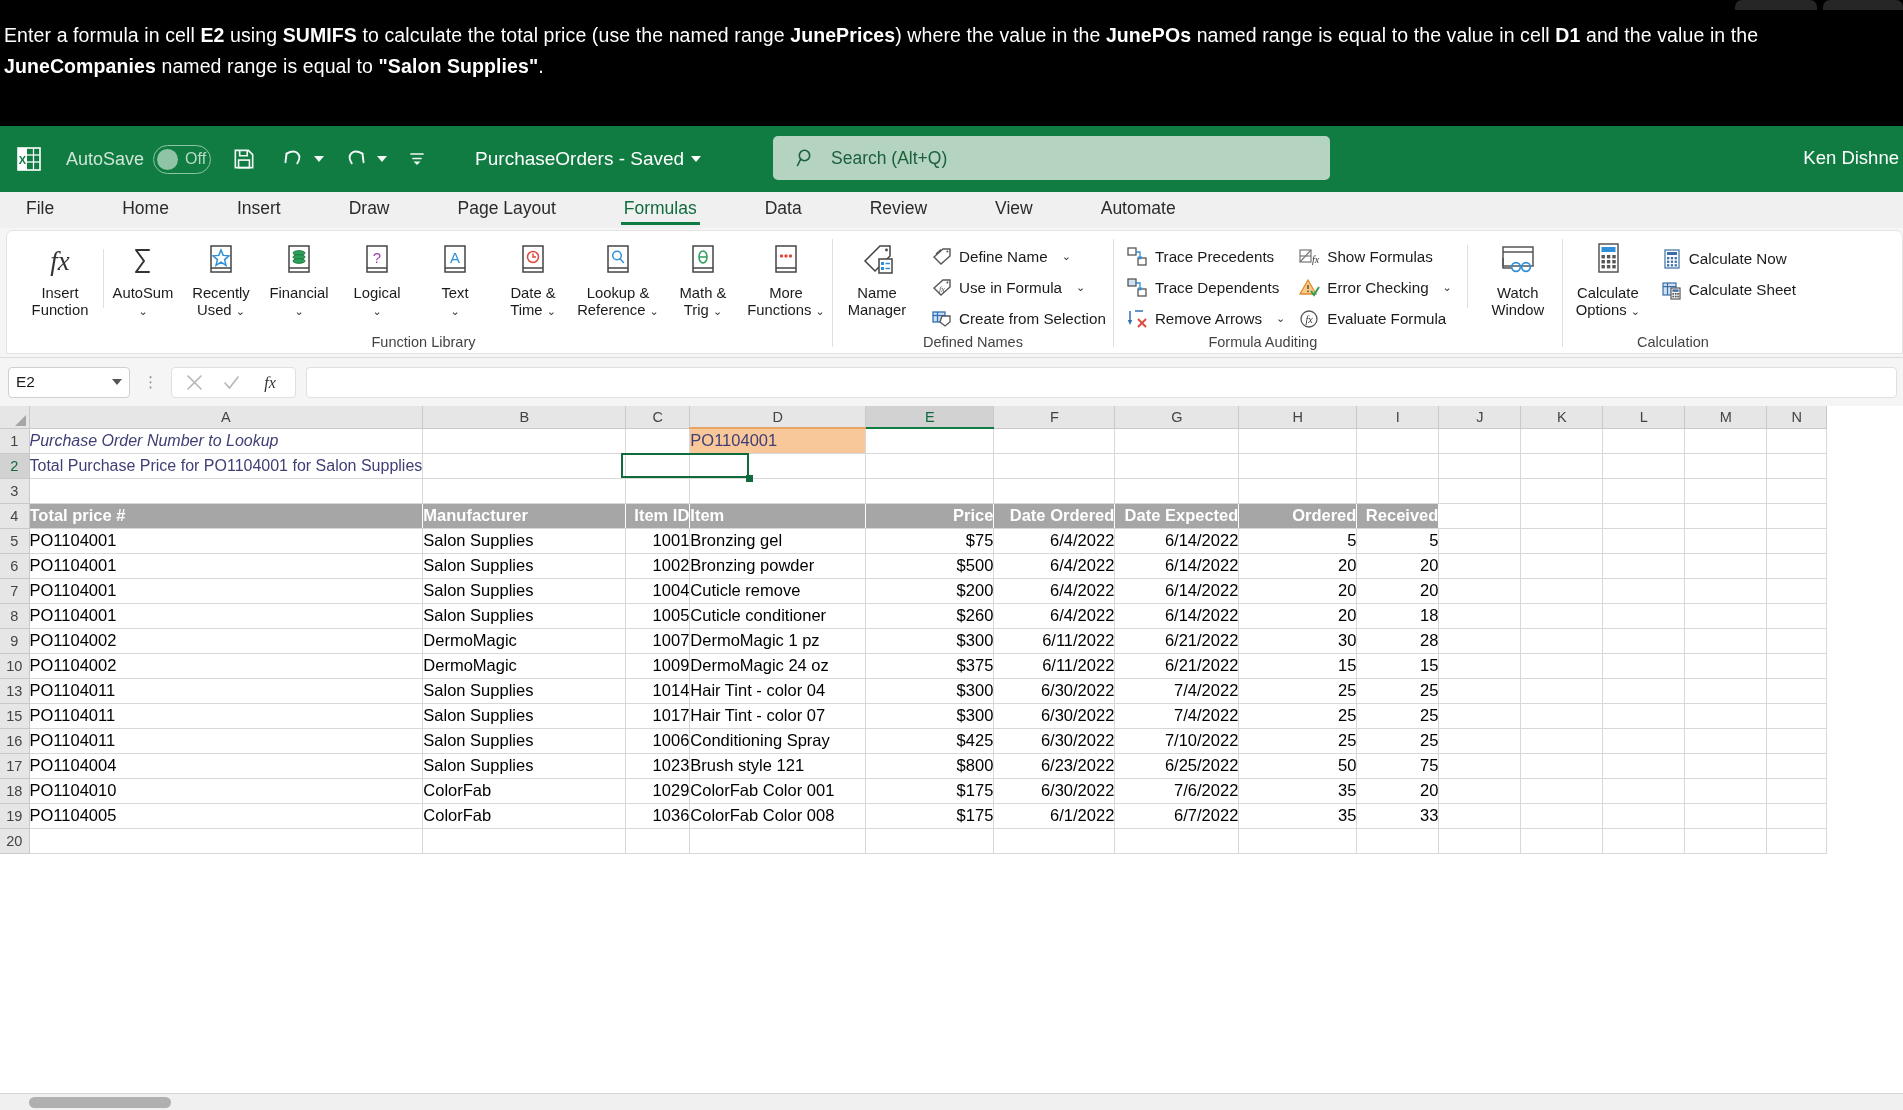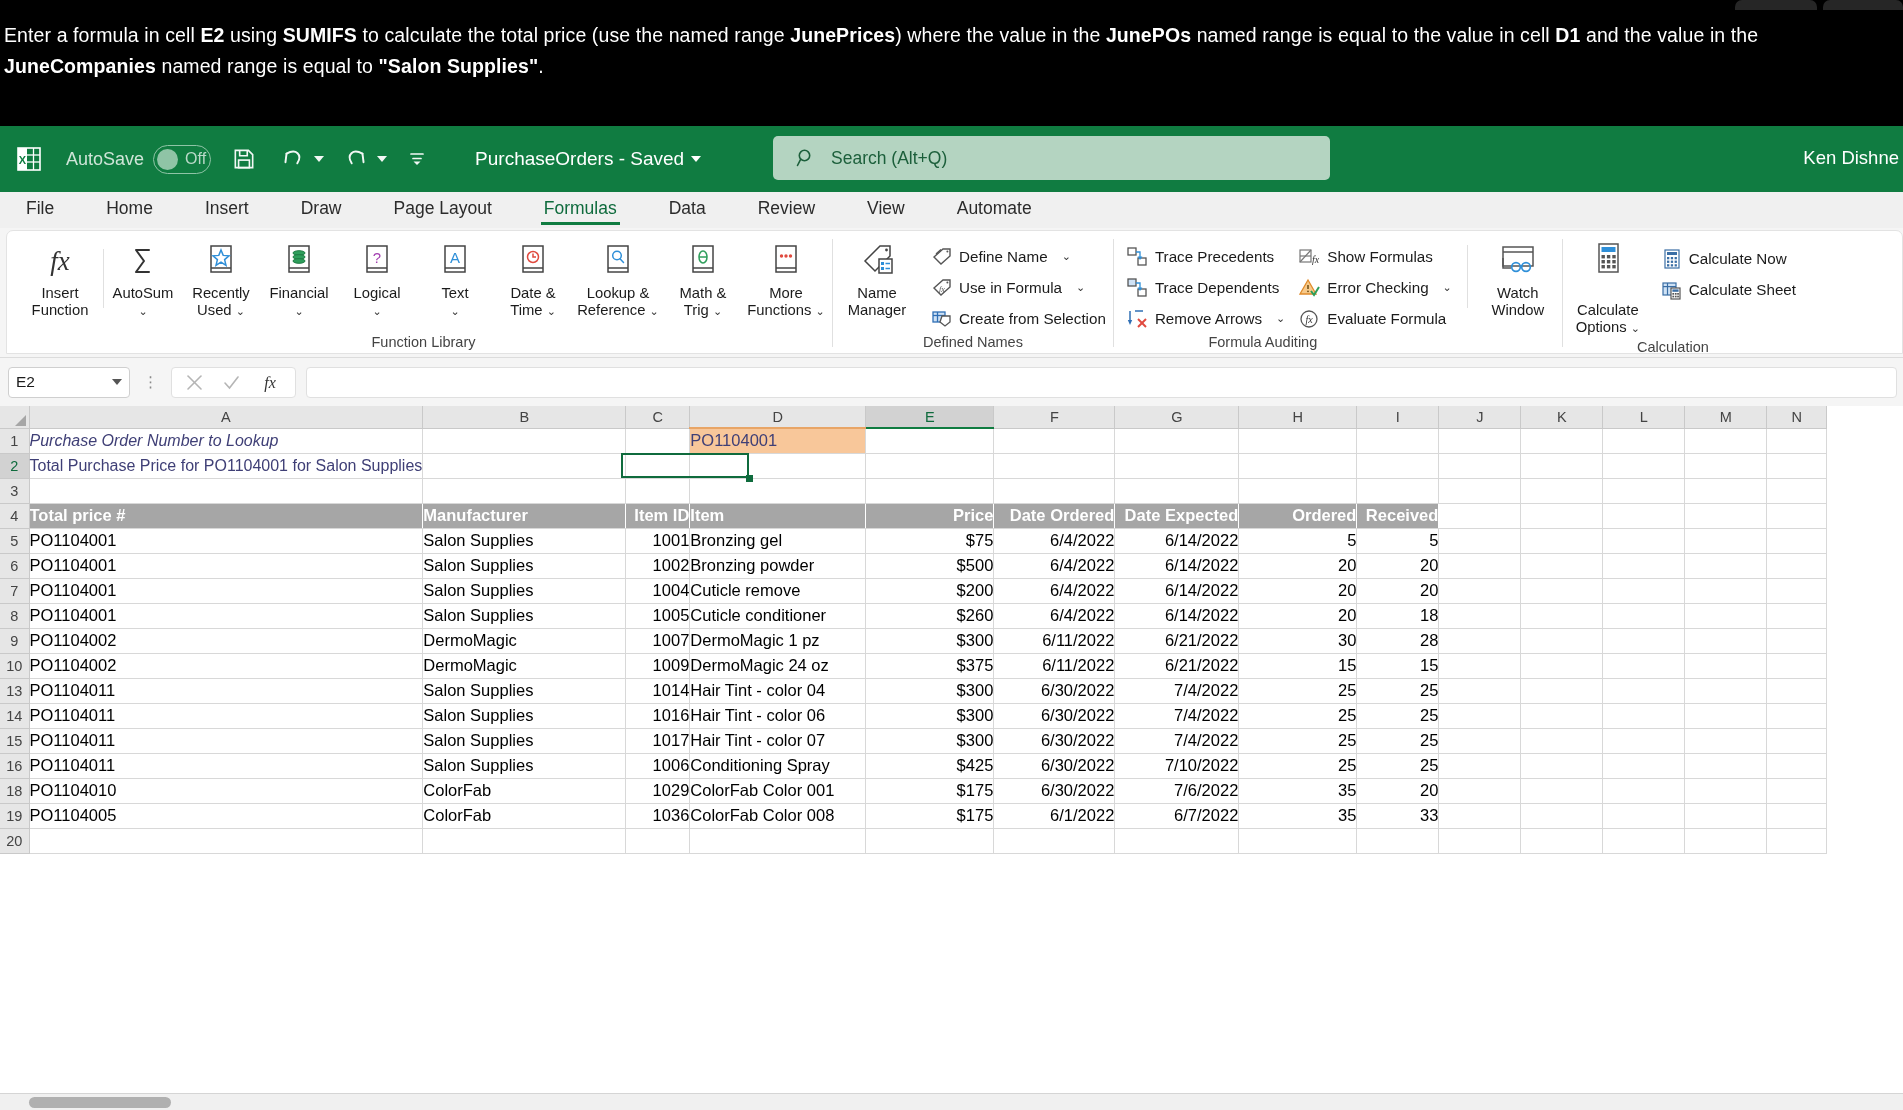--- a/index.html
+++ b/index.html
@@ -77,21 +77,21 @@
   }
   #search-placeholder { color: #1c5f3b; font-size: 17.5px; margin-left: 14px; }
   #user-name {
     position: absolute; right: 4px; top: 147px;
     color: #fff; font-size: 18.5px; white-space: nowrap;
   }
 
   
   #ribbon-tabs {
     position: absolute; left: 0; top: 192px; width: 1903px; height: 36px;
-    background: #f0f0f0; display: flex; align-items: center;
+    background: #f0f0f0; display: flex; align-items: center; gap: 16px;
   }
   .ribbon-tab {
     font-size: 17.5px; color: #2b2b2b; padding: 0 0 4px 0;
     margin: 0 26px; position: relative; white-space: nowrap; cursor: default;
   }
   .ribbon-tab.active { color: #0f6b3d; }
   .ribbon-tab.active::after {
     content: ""; position: absolute; left: -3px; right: -3px; bottom: -2px;
     height: 2.5px; background: #107c41;
   }
@@ -573,21 +573,21 @@
           <div class="bl"><span>Watch</span><br><span>Window</span></div>
         </div>
       </div>
       <div class="rgroup-label" style="padding-right:150px;">Formula Auditing</div>
     </div>
 
     <div class="rgroup-sep" style="margin:8px 0 6px 0;"></div>
 
     <div class="rgroup">
       <div class="rgroup-body">
-        <div class="big-btn" style="width:86px;gap:17px;">
+        <div class="big-btn" style="width:86px;">
           <div class="bi">
             <svg width="36" height="38" viewBox="0 0 36 38" fill="none" stroke="#555" stroke-width="1.5">
               <rect x="9" y="2" width="19" height="28" fill="#fff"></rect>
               <rect x="11.5" y="5" width="14" height="5" fill="#2f8fd8" stroke="none"></rect>
               <g fill="#555" stroke="none">
                 <rect x="11.5" y="13" width="3.4" height="3.4"></rect>
                   <rect x="16.9" y="13" width="3.4" height="3.4"></rect>
                   <rect x="22.3" y="13" width="3.4" height="3.4"></rect>
                 <rect x="11.5" y="18" width="3.4" height="3.4"></rect>
                   <rect x="16.9" y="18" width="3.4" height="3.4"></rect>
@@ -883,37 +883,20 @@
           <td class="cell r" style="width: 124px;">7/4/2022</td>
           <td class="cell r" style="width: 118px;">25</td>
           <td class="cell r" style="width: 82px;">25</td>
           <td class="cell l" style="width: 82px;"></td>
           <td class="cell l" style="width: 82px;"></td>
           <td class="cell l" style="width: 82px;"></td>
           <td class="cell l" style="width: 82px;"></td>
           <td class="cell l" style="width: 60px;"></td>
         </tr>
         <tr>
-          <td class="rowhdr">14</td>
-          <td class="cell l" style="width: 149px;">PO1104011</td>
-          <td class="cell l" style="width: 203px;">Salon Supplies</td>
-          <td class="cell r" style="width: 64px;">1016</td>
-          <td class="cell l" style="width: 176px;">Hair Tint - color 06</td>
-          <td class="cell r" style="width: 128px;">$300</td>
-          <td class="cell r" style="width: 121px;">6/30/2022</td>
-          <td class="cell r" style="width: 124px;">7/4/2022</td>
-          <td class="cell r" style="width: 118px;">25</td>
-          <td class="cell r" style="width: 82px;">25</td>
-          <td class="cell l" style="width: 82px;"></td>
-          <td class="cell l" style="width: 82px;"></td>
-          <td class="cell l" style="width: 82px;"></td>
-          <td class="cell l" style="width: 82px;"></td>
-          <td class="cell l" style="width: 60px;"></td>
-        </tr>
-        <tr>
           <td class="rowhdr">15</td>
           <td class="cell l" style="width: 149px;">PO1104011</td>
           <td class="cell l" style="width: 203px;">Salon Supplies</td>
           <td class="cell r" style="width: 64px;">1017</td>
           <td class="cell l" style="width: 176px;">Hair Tint - color 07</td>
           <td class="cell r" style="width: 128px;">$300</td>
           <td class="cell r" style="width: 121px;">6/30/2022</td>
           <td class="cell r" style="width: 124px;">7/4/2022</td>
           <td class="cell r" style="width: 118px;">25</td>
           <td class="cell r" style="width: 82px;">25</td>
@@ -934,20 +917,37 @@
           <td class="cell r" style="width: 124px;">7/10/2022</td>
           <td class="cell r" style="width: 118px;">25</td>
           <td class="cell r" style="width: 82px;">25</td>
           <td class="cell l" style="width: 82px;"></td>
           <td class="cell l" style="width: 82px;"></td>
           <td class="cell l" style="width: 82px;"></td>
           <td class="cell l" style="width: 82px;"></td>
           <td class="cell l" style="width: 60px;"></td>
         </tr>
         <tr>
+          <td class="rowhdr">17</td>
+          <td class="cell l" style="width: 149px;">PO1104004</td>
+          <td class="cell l" style="width: 203px;">Salon Supplies</td>
+          <td class="cell r" style="width: 64px;">1023</td>
+          <td class="cell l" style="width: 176px;">Brush style 121</td>
+          <td class="cell r" style="width: 128px;">$800</td>
+          <td class="cell r" style="width: 121px;">6/23/2022</td>
+          <td class="cell r" style="width: 124px;">6/25/2022</td>
+          <td class="cell r" style="width: 118px;">50</td>
+          <td class="cell r" style="width: 82px;">75</td>
+          <td class="cell l" style="width: 82px;"></td>
+          <td class="cell l" style="width: 82px;"></td>
+          <td class="cell l" style="width: 82px;"></td>
+          <td class="cell l" style="width: 82px;"></td>
+          <td class="cell l" style="width: 60px;"></td>
+        </tr>
+        <tr>
           <td class="rowhdr">18</td>
           <td class="cell l" style="width: 149px;">PO1104010</td>
           <td class="cell l" style="width: 203px;">ColorFab</td>
           <td class="cell r" style="width: 64px;">1029</td>
           <td class="cell l" style="width: 176px;">ColorFab Color 001</td>
           <td class="cell r" style="width: 128px;">$175</td>
           <td class="cell r" style="width: 121px;">6/30/2022</td>
           <td class="cell r" style="width: 124px;">7/6/2022</td>
           <td class="cell r" style="width: 118px;">35</td>
           <td class="cell r" style="width: 82px;">20</td>

